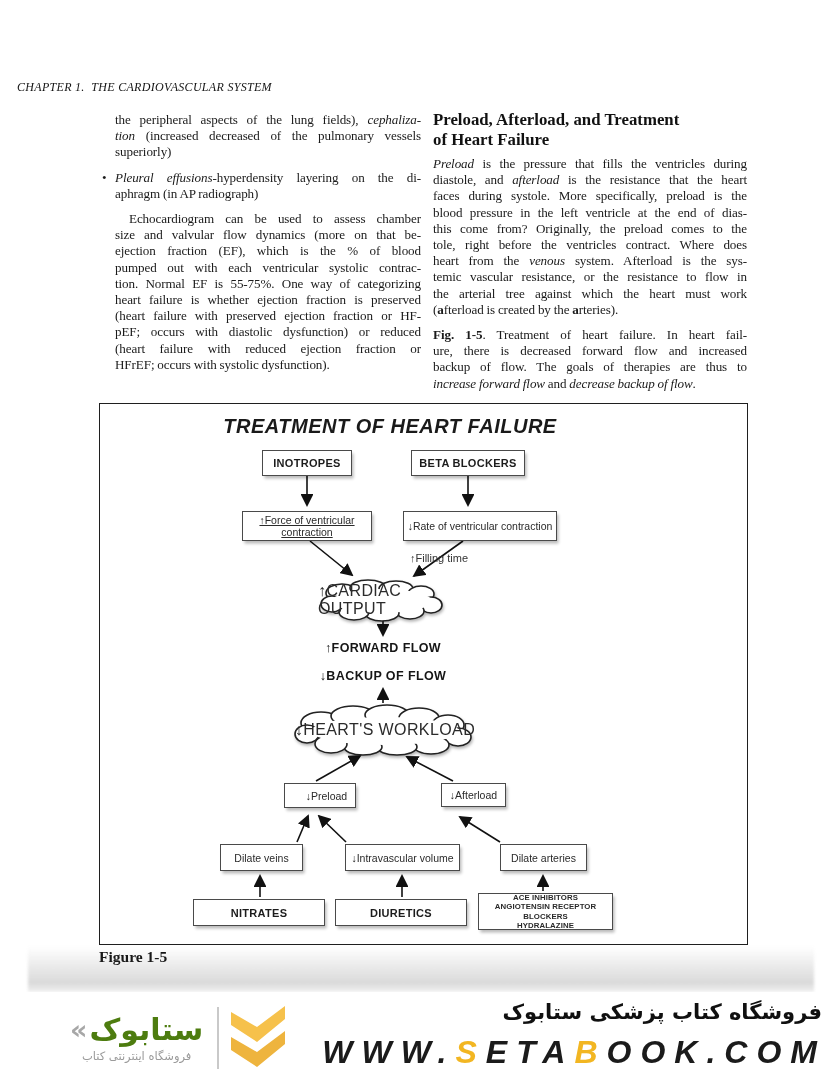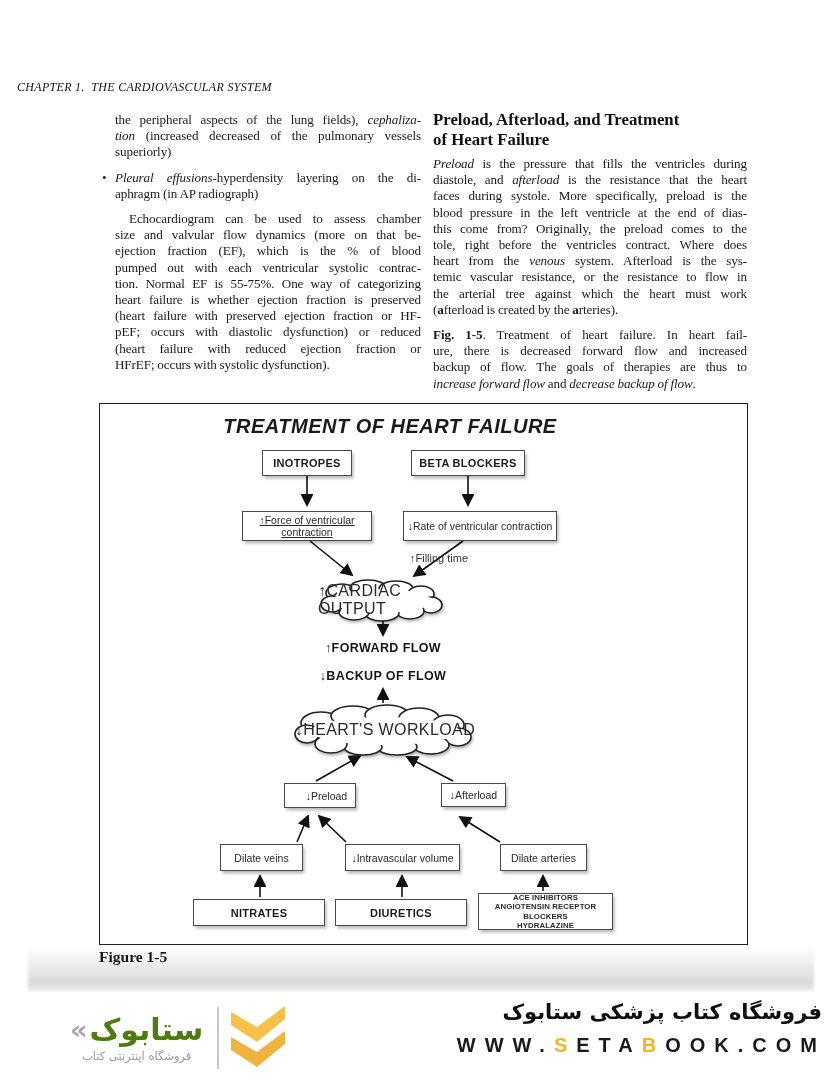--- a/index.html
+++ b/index.html
@@ -47,22 +47,22 @@
   .scan-shadow{position:absolute;left:28px;top:946px;width:786px;height:46px;
      background:linear-gradient(to bottom,rgba(110,110,110,0) 0%,rgba(110,110,110,.26) 80%,rgba(110,110,110,.10) 100%);
      filter:blur(1.5px);}
 
   
   .footer{position:absolute;left:0;top:992px;width:840px;height:88px;background:#fff;
      font-family:"DejaVu Sans","Liberation Sans",sans-serif;}
   .footer-tagline{position:absolute;right:18px;top:8px;width:450px;text-align:right;
      direction:rtl;font-size:21px;font-weight:600;color:#101010;}
   .footer-url{position:absolute;right:14px;top:42px;text-align:center;
-     font-size:20px;font-weight:bold;letter-spacing:9px;color:#1b1b1b;
-     font-family:"Liberation Sans","DejaVu Sans",sans-serif;}
+     font-size:32px;font-weight:bold;letter-spacing:9px;color:#1b1b1b;
+     font-family:"Liberation Sans","DejaVu Sans",sans-serif;font-style:italic;}
   .footer-url .accent{color:#F2B622;}
   .footer-logo{position:absolute;left:70px;top:12px;display:flex;align-items:center;}
   .logo-text{display:flex;flex-direction:column;align-items:center;}
   .logo-wordrow{display:flex;align-items:center;direction:ltr;}
   .logo-guillemet{color:#a7a7a7;font-weight:bold;font-size:27px;margin-right:2px;line-height:1;}
   .logo-wordmark{color:#4d7c0f;font-weight:bold;font-size:30px;line-height:1.1;direction:rtl;}
   .logo-subtitle{color:#9b9b9b;font-size:11.5px;margin-top:3px;direction:rtl;}
   .logo-divider{width:1.5px;height:62px;background:#c9c9c9;margin:0 12px 0 14px;}
 </style>
 </head>

